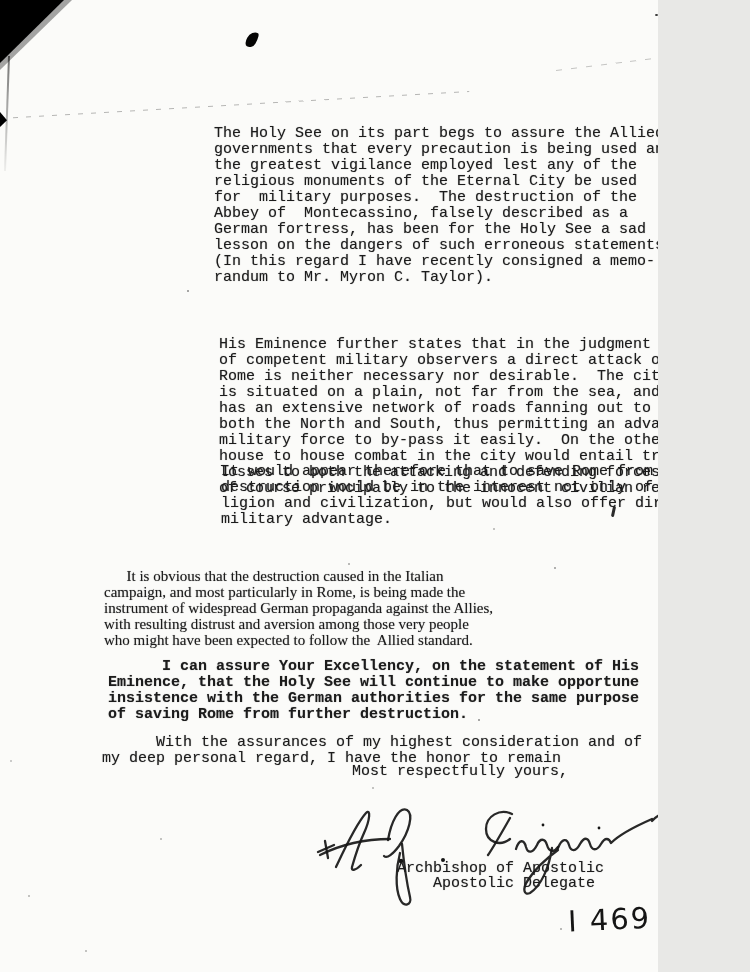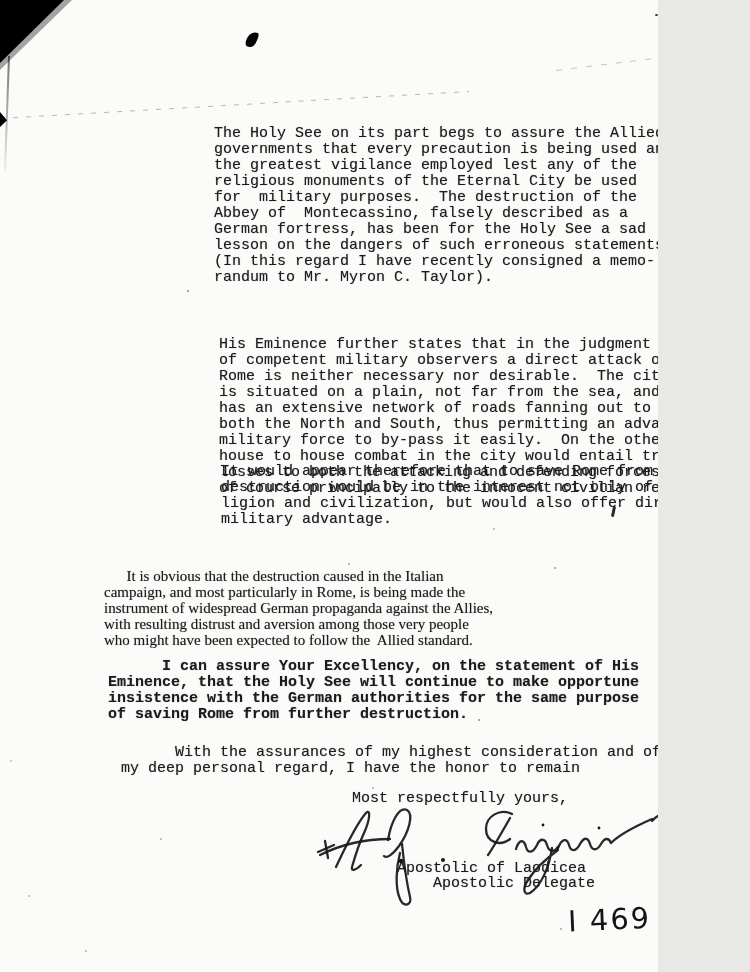--- a/index.html
+++ b/index.html
@@ -88,21 +88,21 @@
   .specks-dark{
     position:absolute;left:0;top:0;width:3px;height:2px;border-radius:50%;
     background:transparent;
     box-shadow:
       655px 14px 0 0 rgba(0,0,0,0.8),
       699px 43px 0 0 rgba(0,0,0,0.7),
       707px 47px 0 0.5px rgba(0,0,0,0.85),
       715px 50px 0 0 rgba(0,0,0,0.7),
       723px 46px 0 0 rgba(0,0,0,0.5);
   }
-  .closing{position:absolute;left:352px;top:791px;}
+  .closing{position:absolute;left:352px;top:764px;}
   .title1{position:absolute;left:397px;top:861px;}
   .title2{position:absolute;left:416px;top:876px;margin-left:17px;}
   .sig-svg{position:absolute;left:300px;top:798px;width:400px;height:120px;}
   .sig-svg path{fill:none;stroke:#161616;stroke-width:2.3;stroke-linecap:round;stroke-linejoin:round;opacity:0.92;}
   .handwritten-ref{
     position:absolute;left:568px;top:901px;
     font-family:"DejaVu Sans",sans-serif;
     font-size:29px;color:#151515;
     letter-spacing:2px;white-space:pre;
     transform:rotate(-2.5deg);
@@ -152,21 +152,21 @@
 
   <div class="tw" style="left:104px;top:568px;font-family:Liberation Serif, serif;">      It is obvious that the destruction caused in the Italian
 campaign, and most particularly in Rome, is being made the
 instrument of widespread German propaganda against the Allies,
 with resulting distrust and aversion among those very people
 who might have been expected to follow the  Allied standard.</div>
   <div class="tw" style="left:108px;top:659px;font-weight:bold;">      I can assure Your Excellency, on the statement of His
 Eminence, that the Holy See will continue to make opportune
 insistence with the German authorities for the same purpose
 of saving Rome from further destruction.</div>
-  <div class="tw" style="left:121px;top:735px;margin-top:10px;">      With the assurances of my highest consideration and of
+  <div class="tw" style="left:102px;top:735px;">      With the assurances of my highest consideration and of
 my deep personal regard, I have the honor to remain</div>
 
   <div class="tw closing">Most respectfully yours,</div>
 
   <svg class="sig-svg" viewBox="0 0 400 120" role="img" aria-label="+ A. G. Cicognani">
 
     <path d="M18,54 L34,47"></path>
     <path d="M25,43 L28,60"></path>
 
     <path d="M36,69 C44,52 56,26 66,15 C71,10 70,22 64,35 C58,48 54,62 52,69 C51,73 55,73 61,67"></path>
@@ -183,18 +183,18 @@
     <path d="M216,51 C219,41 224,41 226,49 C228,56 233,55 237,47 C240,40 245,40 247,47 C249,54 254,55 258,49"></path>
     <path d="M252,50 C249,70 241,88 230,95 C224,98 222,91 228,82 C235,71 247,60 258,52"></path>
 
     <path d="M258,50 C262,40 267,40 269,47 C271,54 276,54 280,46 C284,39 288,39 290,46 C292,53 297,53 301,46 C305,39 309,40 311,45 C318,38 336,28 352,21"></path>
 
     <path d="M352,23 C360,14 372,12 378,18 C381,22 377,27 371,25"></path>
     <circle cx="243" cy="27" r="1.4" fill="#161616" stroke="none"></circle>
     <circle cx="299" cy="30" r="1.4" fill="#161616" stroke="none"></circle>
   </svg>
 
-  <div class="tw title1">Apostolic of Laodicea</div>
+  <div class="tw title1">Archbishop of Apostolic</div>
   <div class="tw title2">Apostolic Delegate</div>
 
   <div class="handwritten-ref">I 469 d05</div>
 
 </div>
 
 </body></html>

